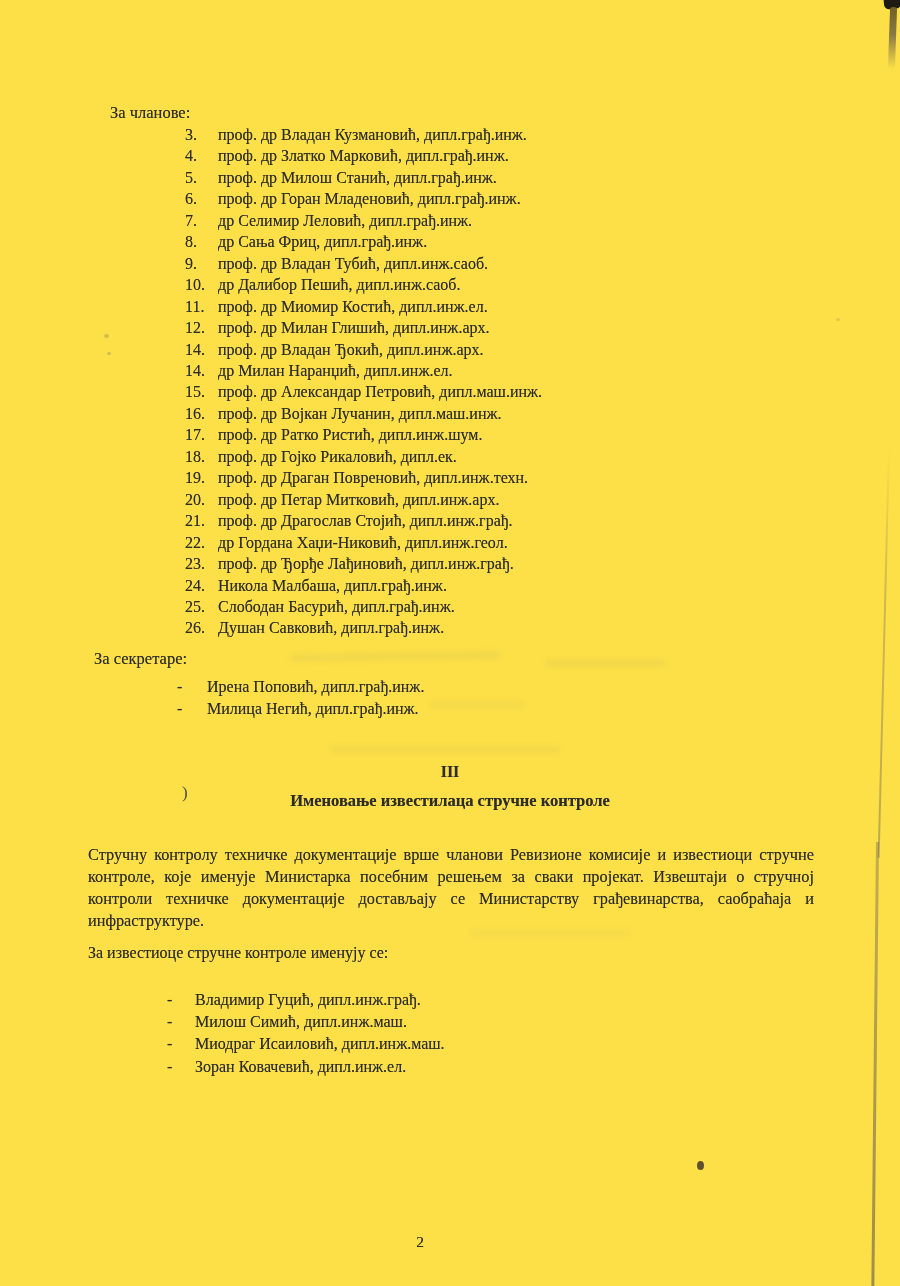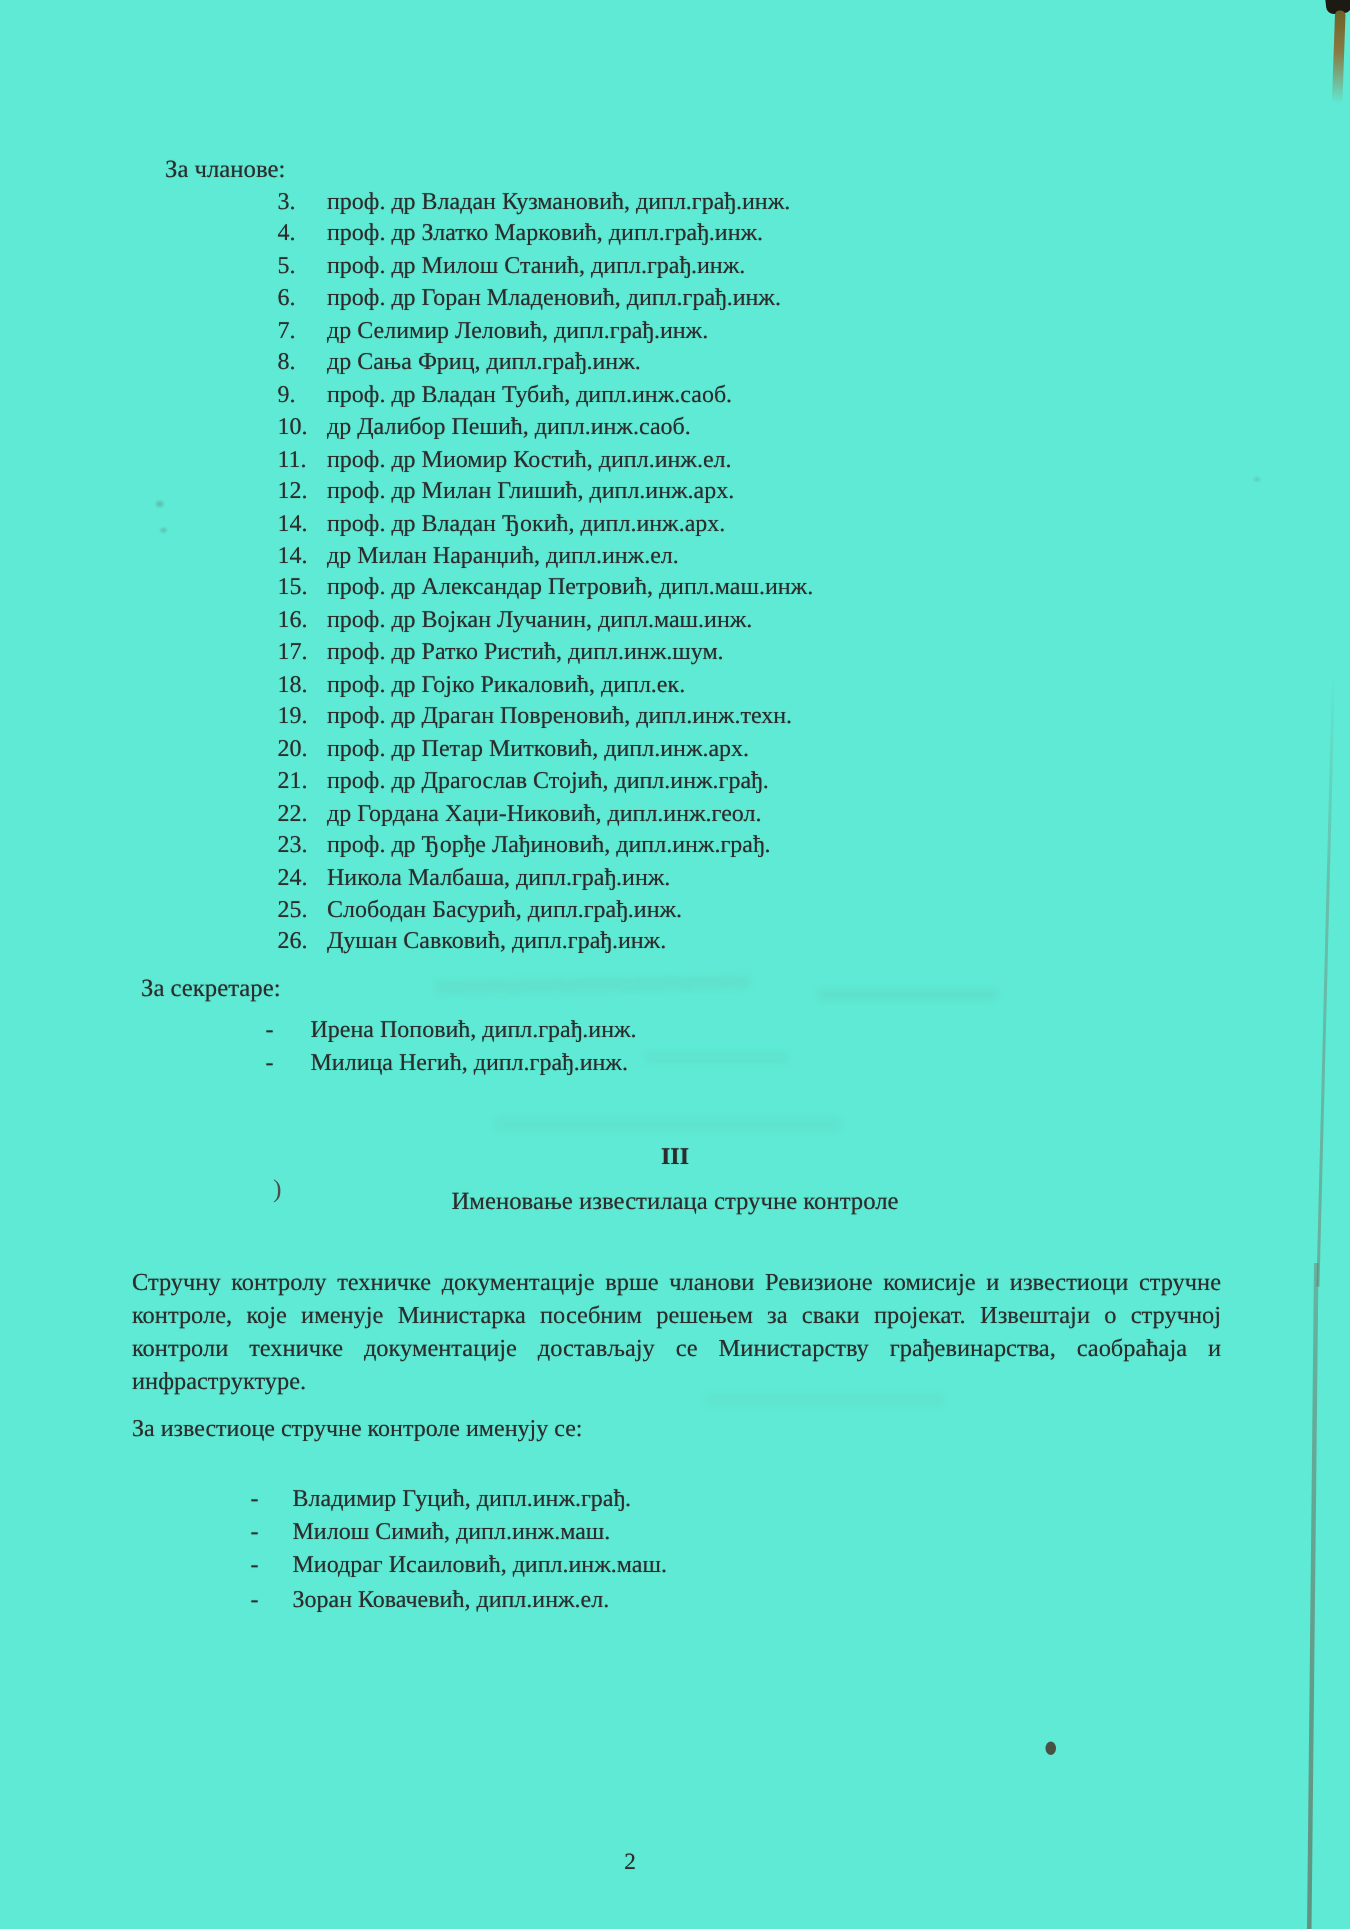--- a/index.html
+++ b/index.html
@@ -4,21 +4,21 @@
 <style>
   html, body {
     margin: 0;
     padding: 0;
     background: #e8e8e8;
   }
   .page {
     position: relative;
     width: 900px;
     height: 1286px;
-    background: #5eead4;
+    background: #fde047;
     overflow: hidden;
     font-family: "Liberation Serif", "DejaVu Serif", serif;
     color: #2c2c2c;
     text-shadow: 0 0 0.6px rgba(44,44,44,0.55);
   }
   .abs { position: absolute; }
 
   .members-label {
     left: 110px; top: 103px;
     font-size: 16.5px;
@@ -48,21 +48,21 @@
 
   .section-number {
     left: 88px; top: 763px; width: 724px;
     text-align: center;
     font-weight: bold;
     font-size: 16px;
   }
   .section-title {
     left: 88px; top: 791px; width: 724px;
     text-align: center;
-    font-weight: normal;
+    font-weight: bold;
     font-size: 16.5px;
   }
   .stray-paren {
     left: 182px; top: 783px;
     font-size: 17px;
     color: #4d4d4d;
     text-shadow: none;
   }
   .paragraph {
     left: 88px; top: 844px; width: 726px;

